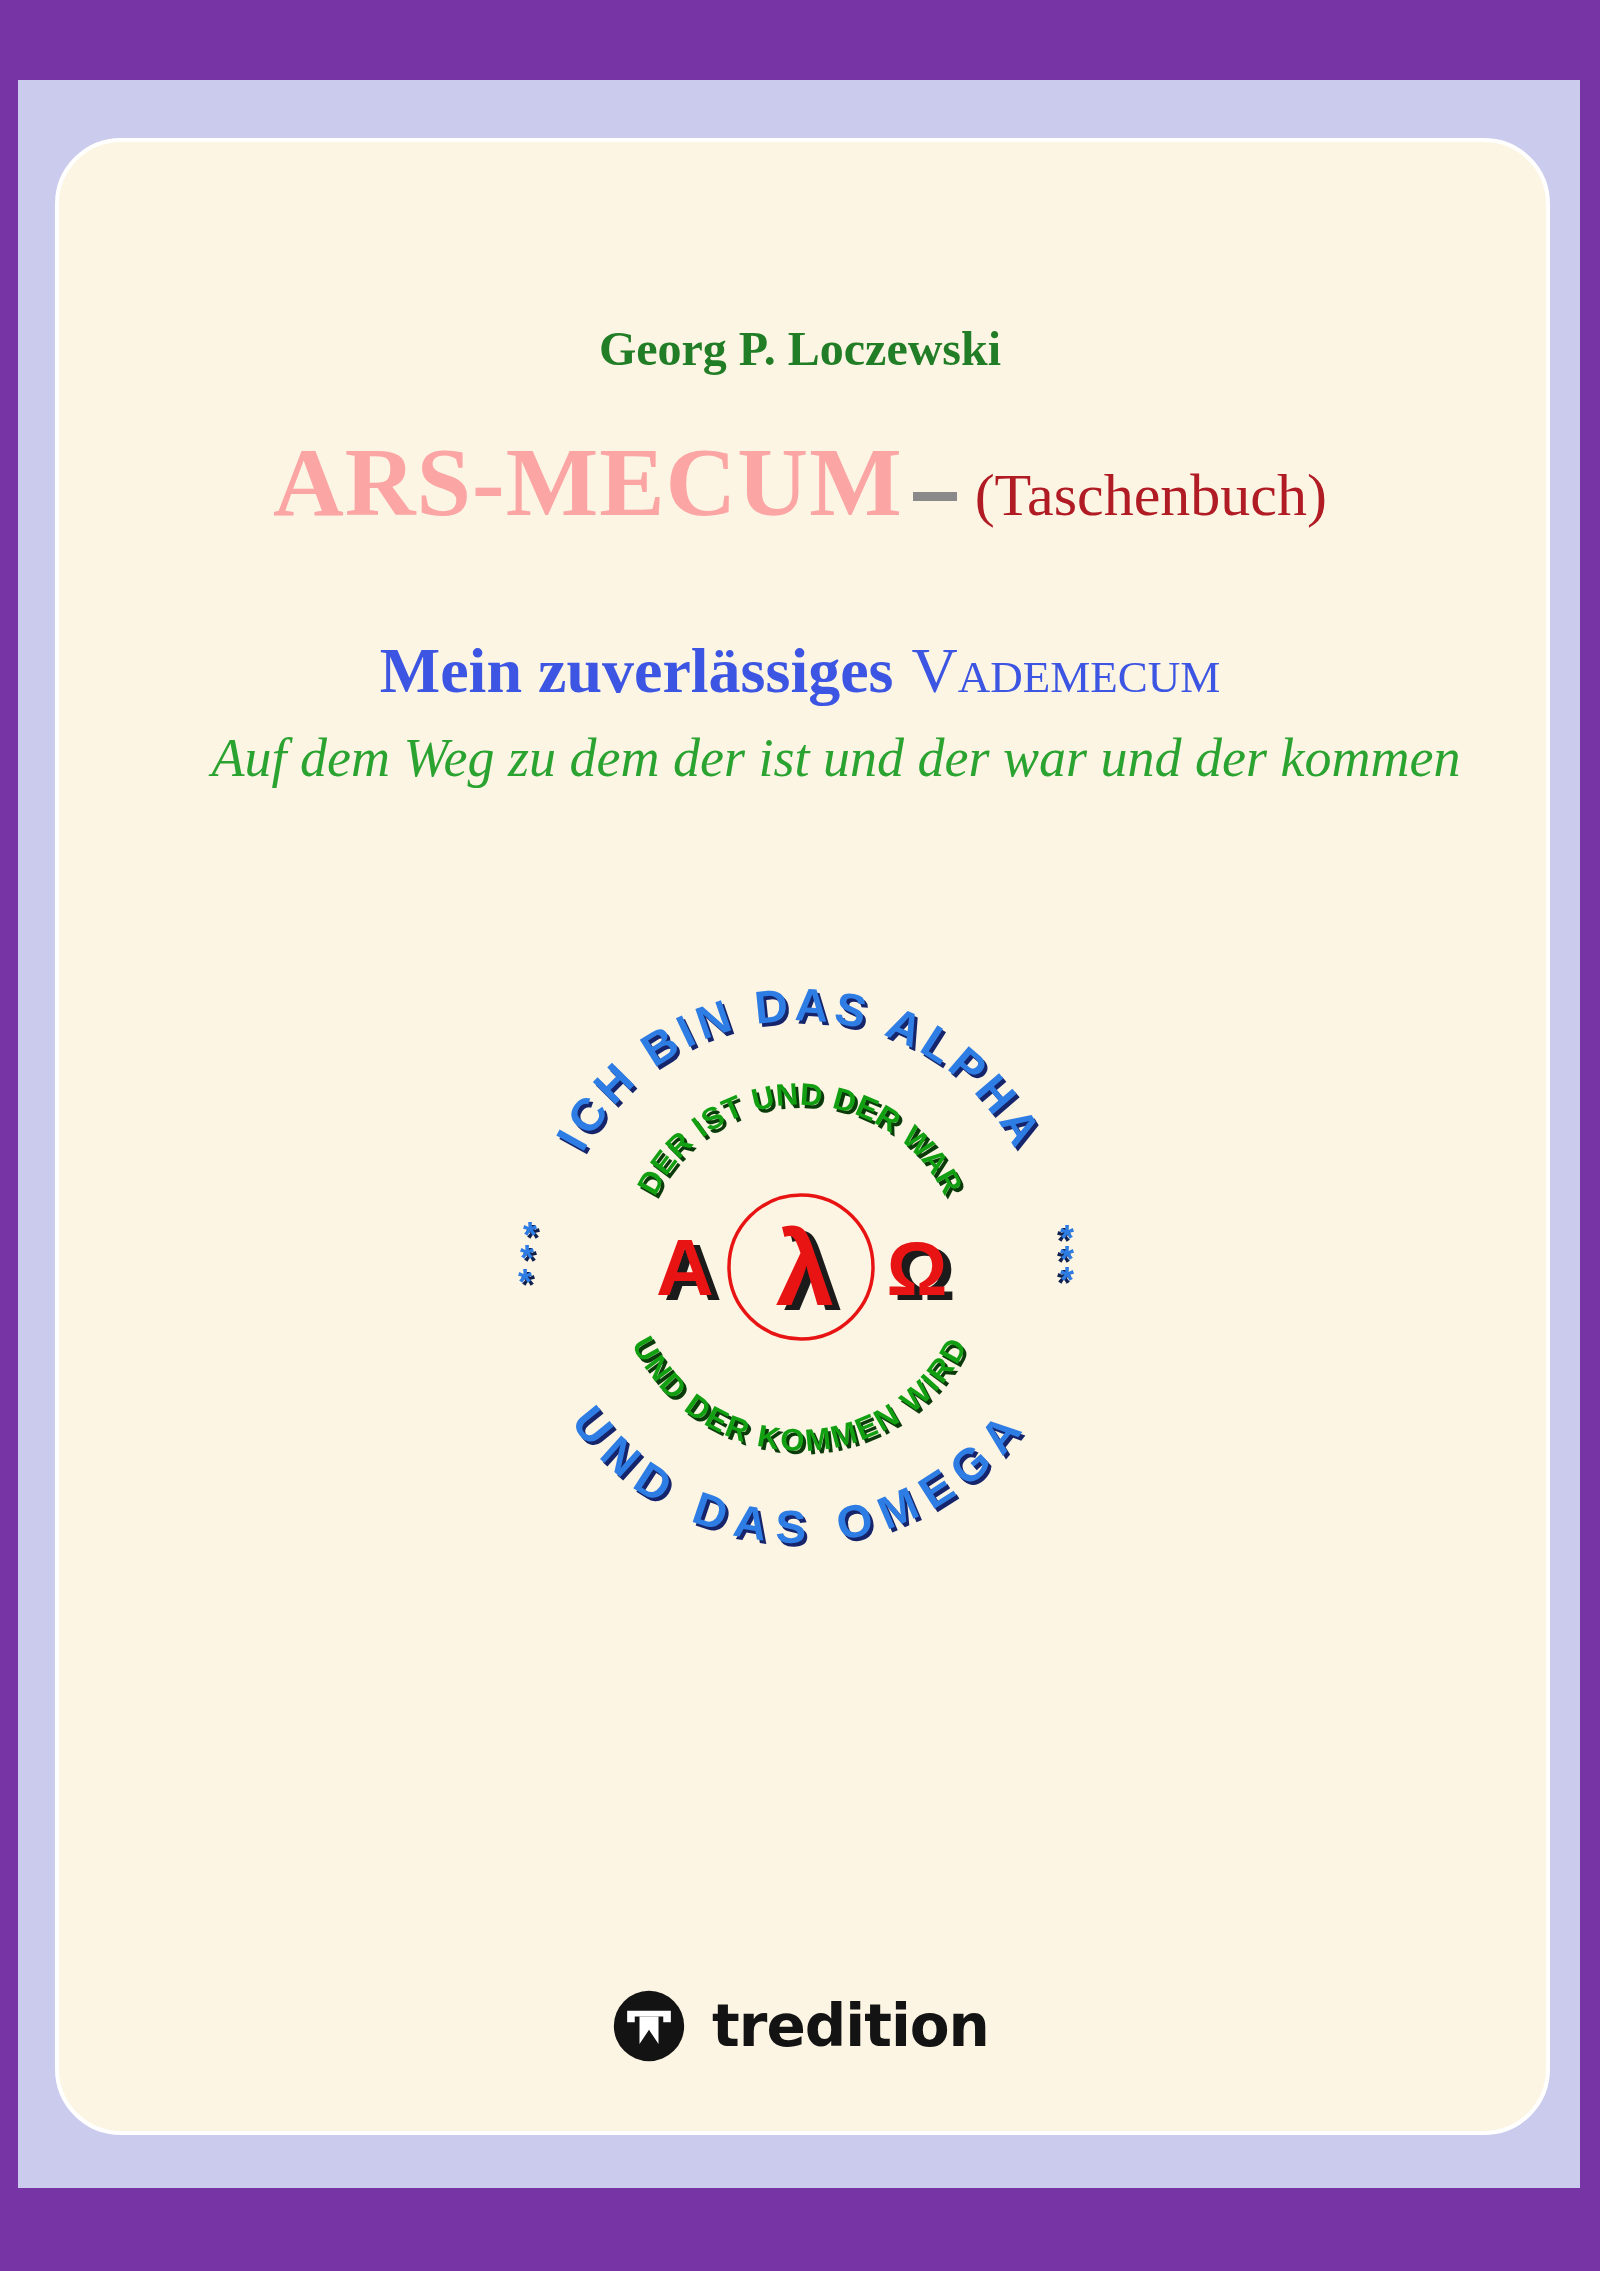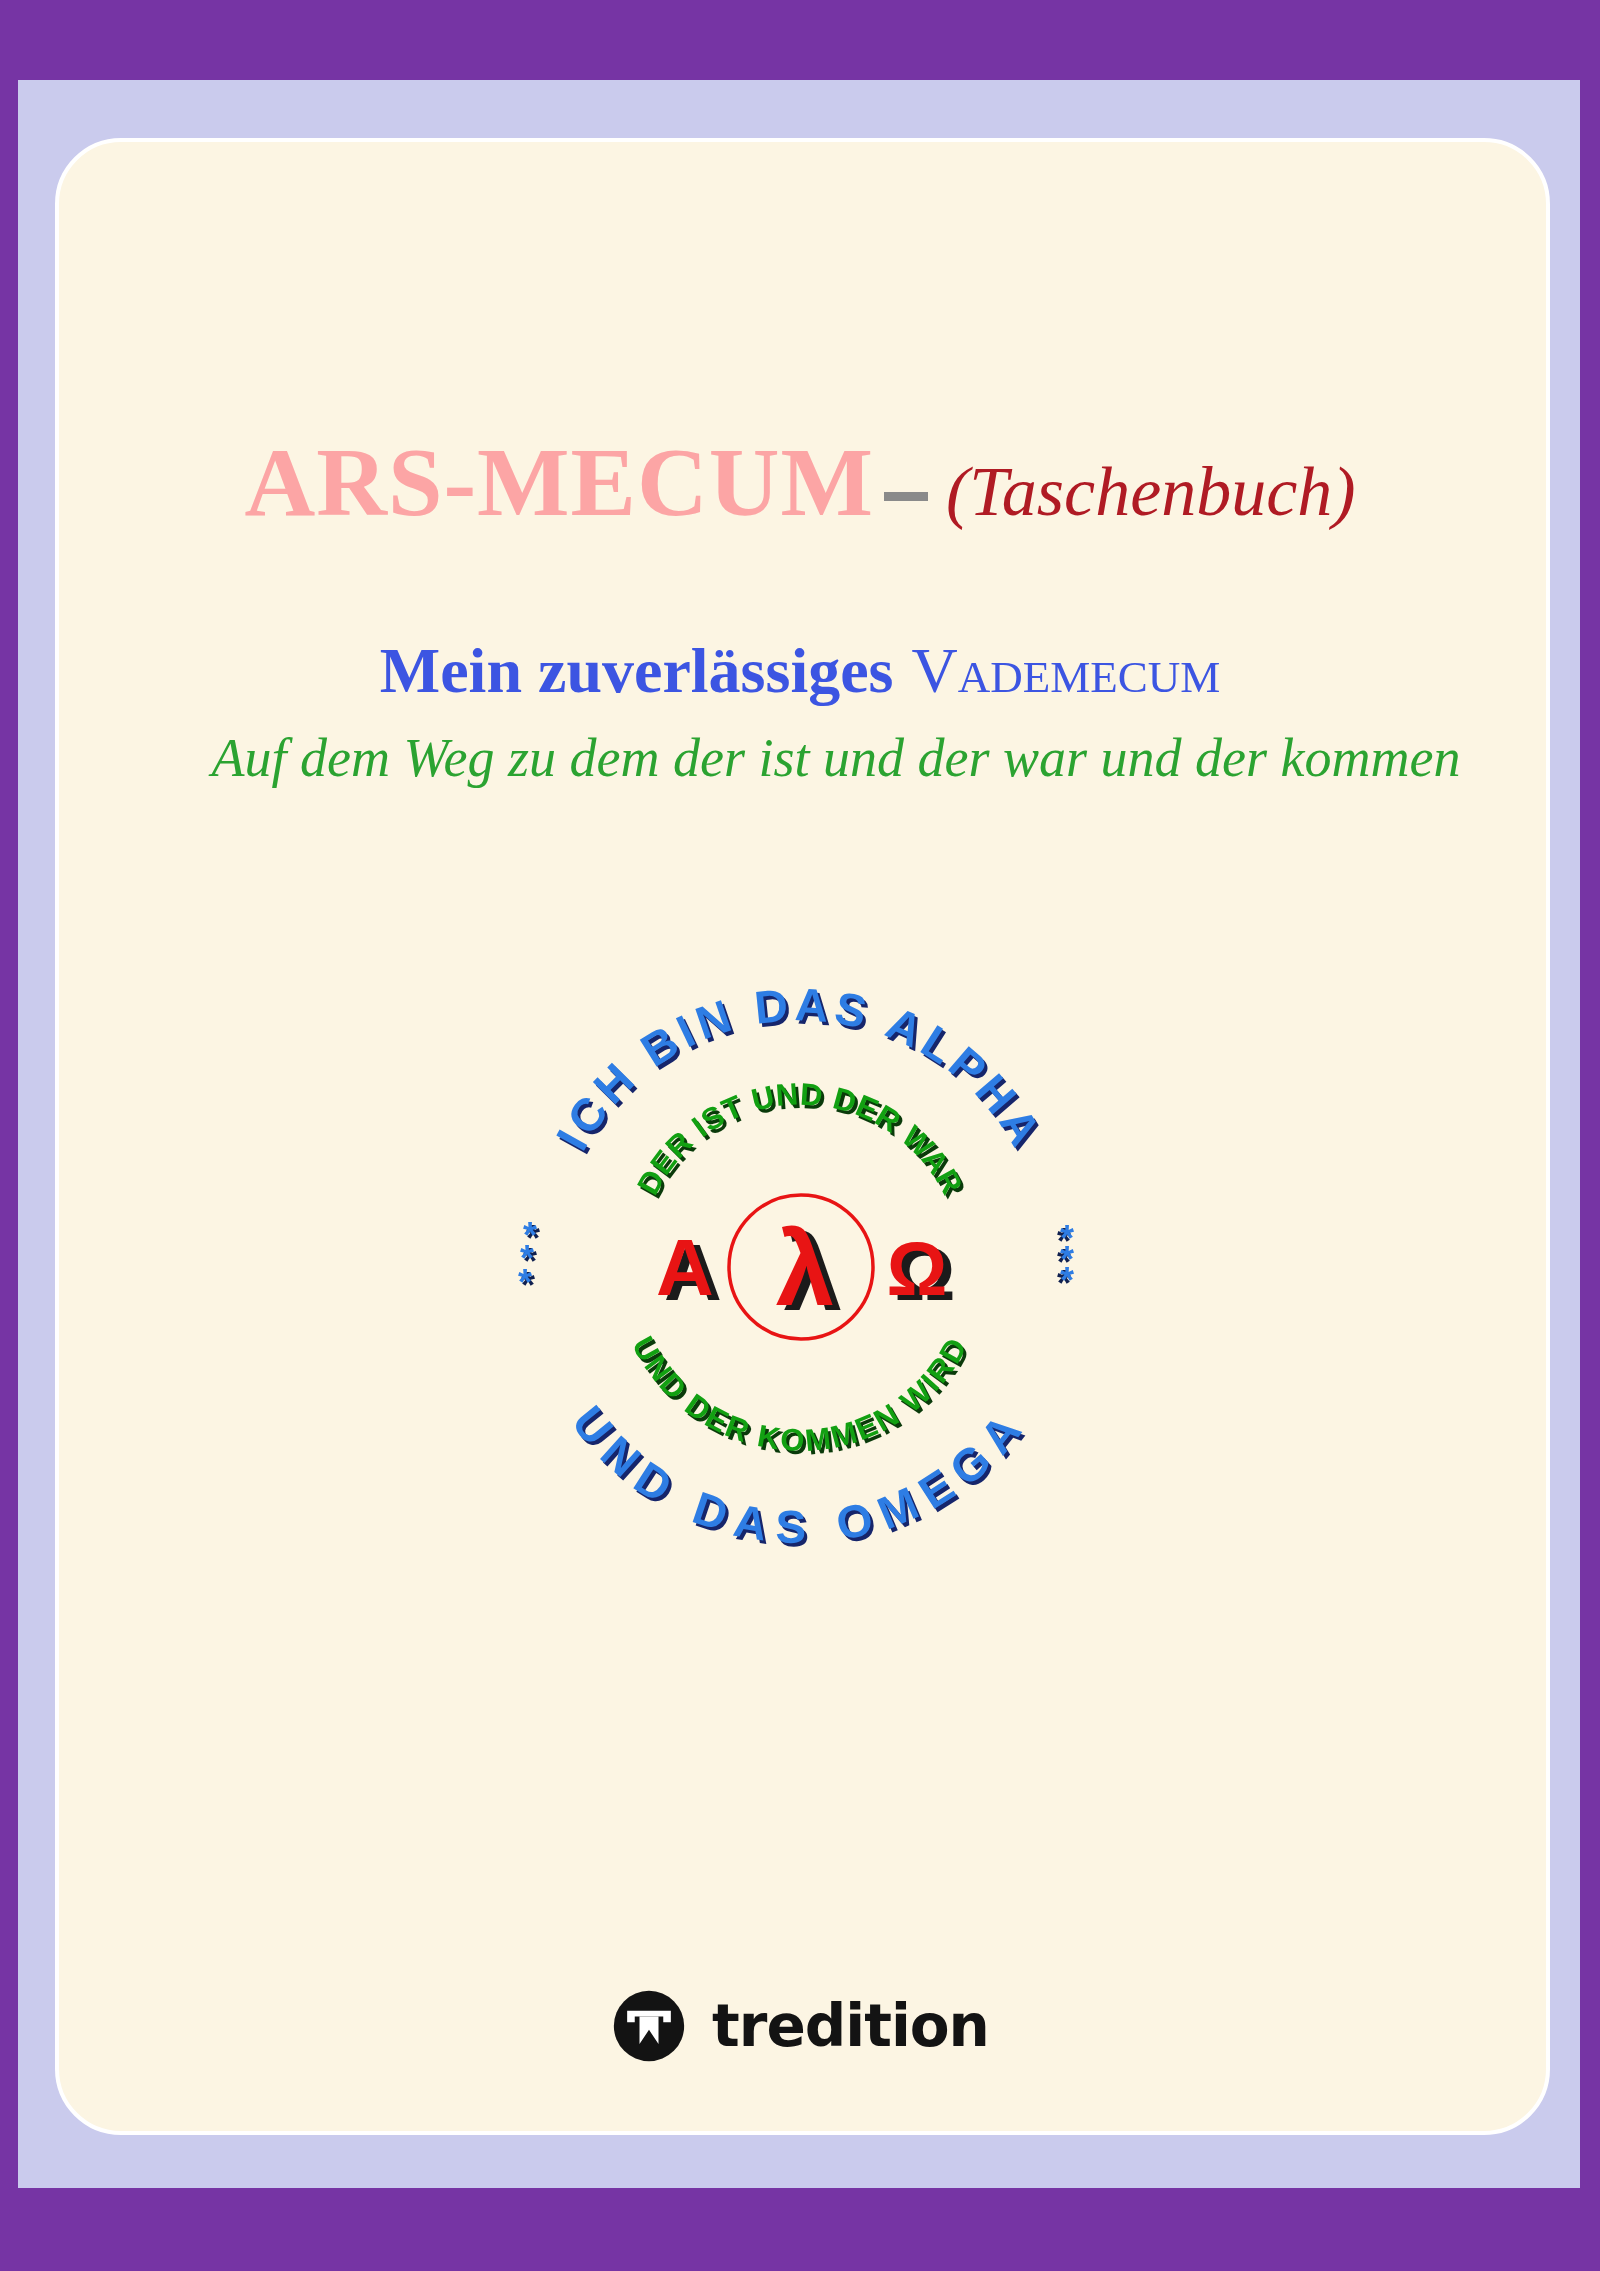--- a/index.html
+++ b/index.html
@@ -7,21 +7,21 @@
   #page{position:relative;width:1600px;height:2271px;background:#7634a4;overflow:hidden;}
   .frame{position:absolute;left:18px;top:80px;width:1562px;height:2108px;background:#cacbed;}
   .card{position:absolute;left:55px;top:138px;width:1495px;height:1997px;box-sizing:border-box;
         background:#fcf5e3;border:4px solid #ffffff;border-radius:66px;}
   .line{position:absolute;left:0;width:100%;text-align:center;white-space:nowrap;}
   .author{top:321px;font:700 48px/1.15 "Liberation Serif",serif;color:#227d27;}
   .title{top:426px;font-size:98px;line-height:1.15;}
   .t-main{font-weight:700;color:#fca5a5;letter-spacing:1px;}
   .t-dash{display:inline-block;width:44px;height:9px;background:#8a8a8a;vertical-align:baseline;
           transform:translateY(-14px);margin:0 18px 0 10px;}
-  .t-suffix{font-style:italic;color:#b01b24;font-size:70px;}
+  .t-suffix{color:#b01b24;font-size:60px;}
   .subtitle{top:634px;font-size:64px;line-height:1.15;color:#3c55e2;}
   .sub-lead{font-weight:700;}
   .sub-sc{font-variant:small-caps;margin-left:18px;}
   .tagline{top:727px;font-style:italic;font-size:54px;line-height:62px;color:#2ba331;margin-left:36px;}
   .emblem{position:absolute;left:500px;top:965px;overflow:visible;}
   .emblem text{font-family:"Liberation Sans",sans-serif;font-weight:700;}
   .arc-blue{fill:#2e7de4;}
   .arc-blue-sh{fill:#16256b;}
   .arc-green{fill:#12a012;}
   .arc-green-sh{fill:#0a3a0a;}
@@ -36,20 +36,21 @@
   .pub-name{font-family:"DejaVu Sans",sans-serif;font-weight:700;font-size:58px;color:#131313;
             letter-spacing:-1px;}
 </style>
 </head>
 <body>
 
 <div id="page">
   <div class="frame"></div>
   <div class="card"></div>
 
+  <div class="line author">Georg P. Loczewski</div>
 
   <div class="line title">
     <span class="t-main">ARS-MECUM</span><span class="t-dash"></span><span class="t-suffix">(Taschenbuch)</span>
   </div>
 
   <div class="line subtitle">
     <span class="sub-lead">Mein zuverlässiges</span><span class="sub-sc">Vademecum</span>
   </div>
 
   <div class="line tagline">

